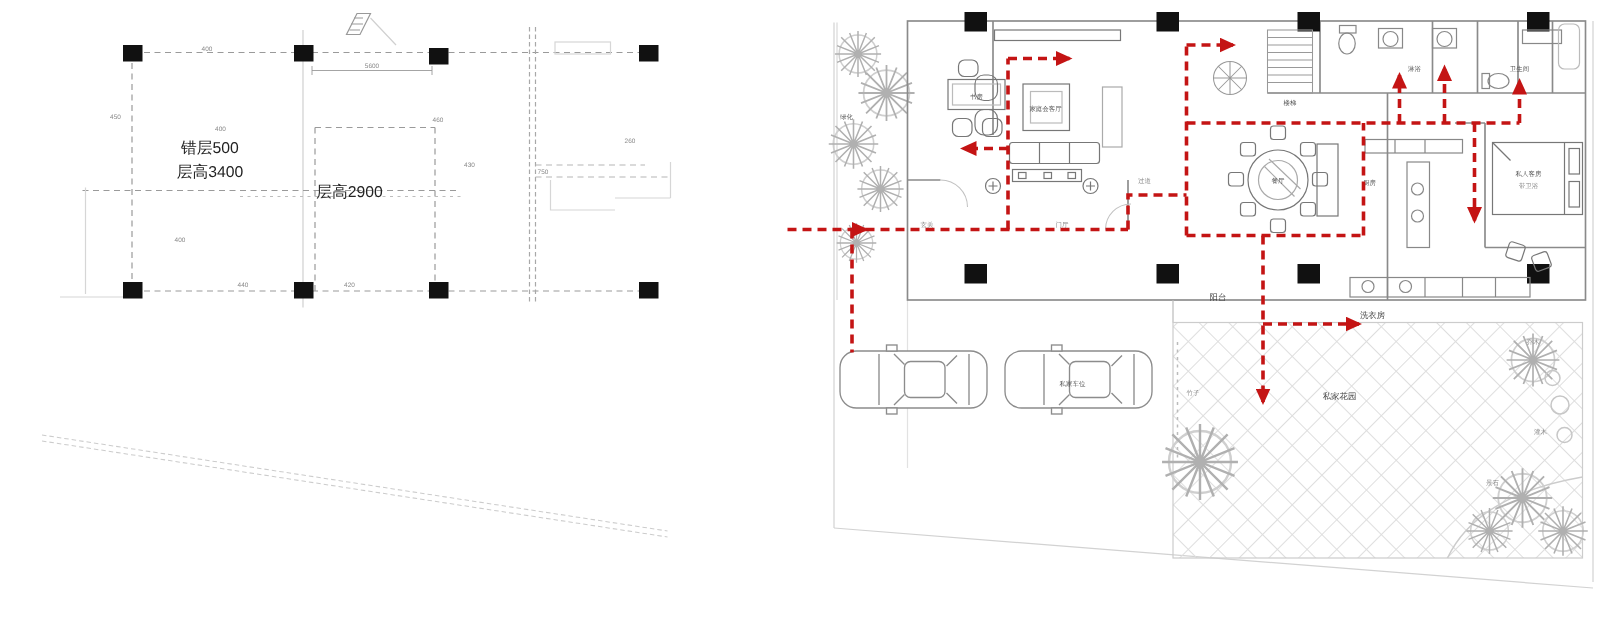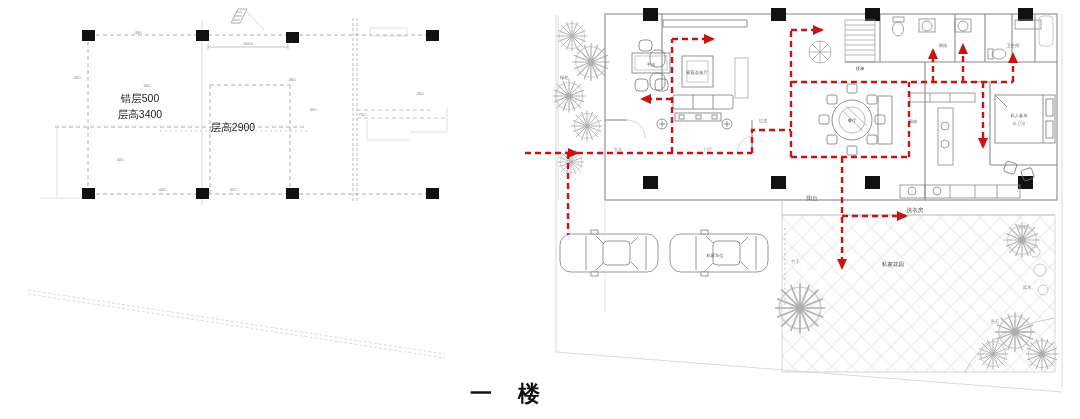--- a/index.html
+++ b/index.html
@@ -300,14 +300,13 @@
       <path d="M327,216 H391" marker-end="url(#arr)"></path>
     </g>
 
     <g text-anchor="middle">
       <text class="dim" x="103" y="151">玄关</text>
       <text class="dim" x="193" y="151">门厅</text>
       <text class="dim" x="248" y="122">过道</text>
     </g>
   </svg>
 
-  <div class="floor-title">一 楼</div>
 </div>
 
 </body></html>

